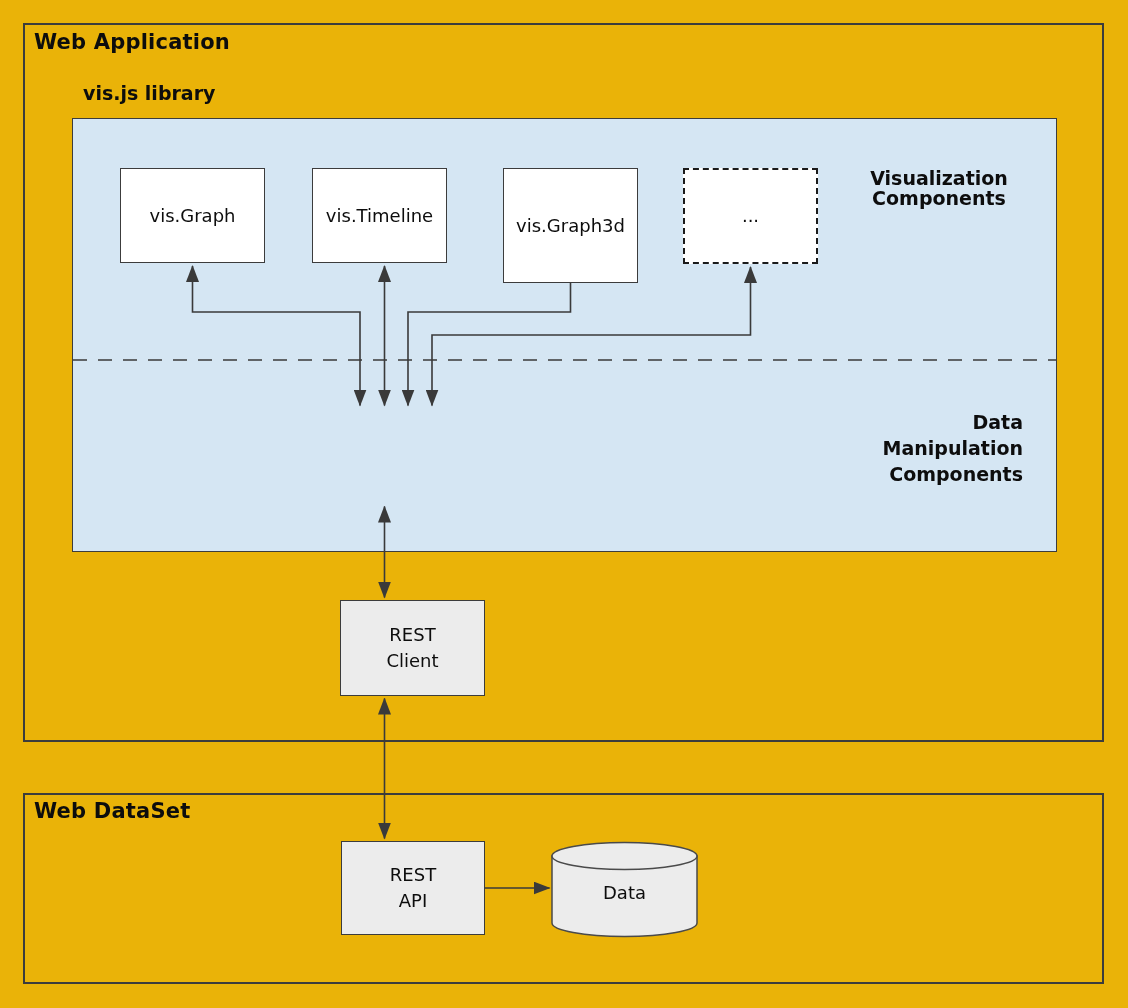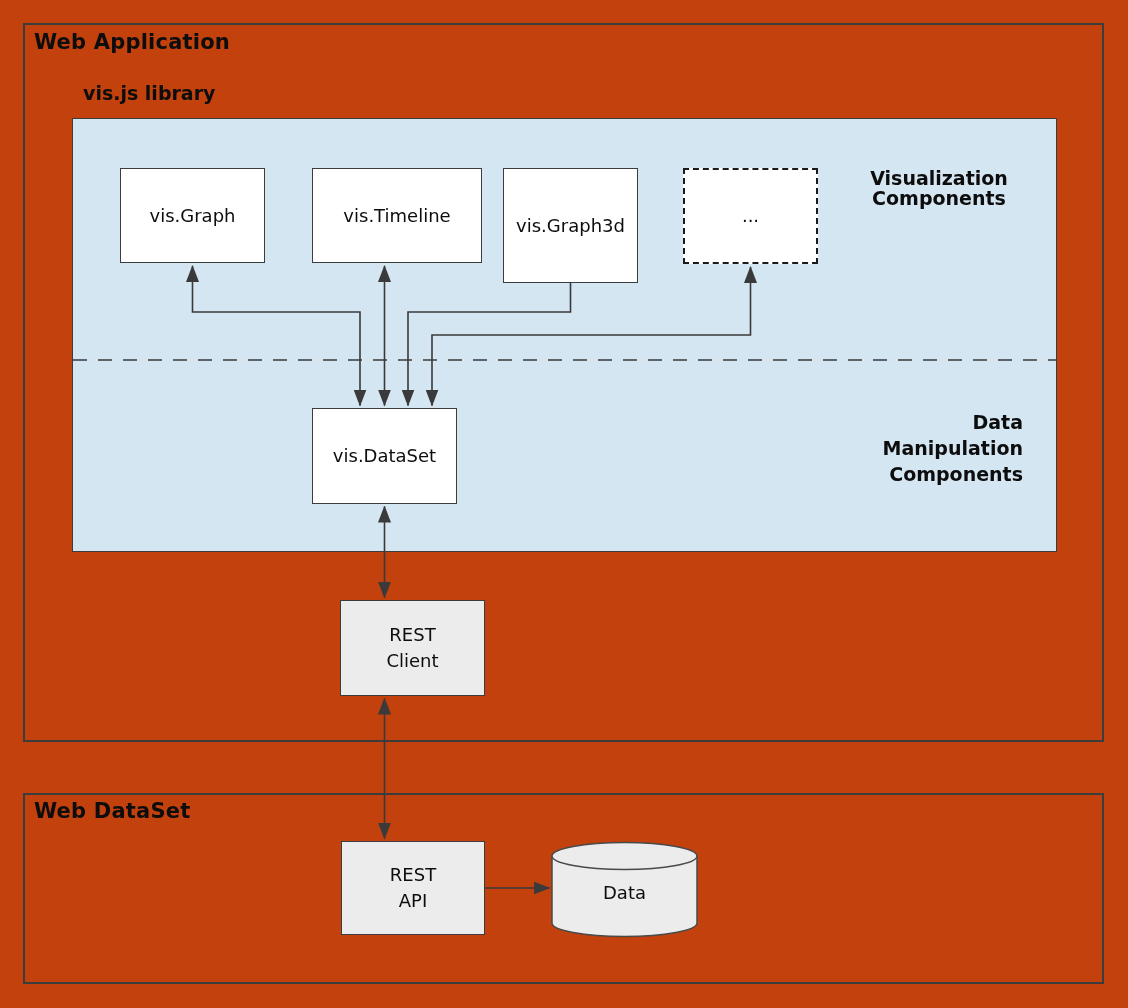--- a/index.html
+++ b/index.html
@@ -13,21 +13,21 @@
   * { margin: 0; padding: 0; box-sizing: border-box; }
   html, body { background: #ffffff; }
   body {
     font-family: "DejaVu Sans", "Liberation Sans", sans-serif;
     color: var(--text-color);
   }
   .canvas {
     position: relative;
     width: 1128px;
     height: 1008px;
-    background: #c2410c;
+    background: #eab308;
     overflow: hidden;
   }
 
   
   .outer-box {
     position: absolute;
     border: 2px solid var(--border-color);
     background: transparent;
     z-index: 0;
   }
@@ -159,31 +159,30 @@
       <ellipse class="cyl" cx="624.5" cy="856" rx="72.5" ry="13.5"></ellipse>
     </g>
   </svg>
 
   <div class="outer-box" style="left:23px; top:23px; width:1081px; height:719px;"></div>
   <div class="outer-title" style="left:34px; top:30px;">Web Application</div>
 
   <div class="library-title" style="left:83px; top:82px;">vis.js library</div>
 
   <div class="node white" style="left:120px; top:168px; width:145px; height:95px;">vis.Graph</div>
-  <div class="node white" style="left:312px; top:168px; width:170px; height:95px;">vis.Timeline</div>
+  <div class="node white" style="left:312px; top:168px; width:135px; height:95px;">vis.Timeline</div>
   <div class="node white" style="left:503px; top:168px; width:135px; height:115px;">vis.Graph3d</div>
   <div class="node dashed" style="left:683px; top:168px; width:135px; height:96px;">...</div>
 
   <div class="section-label center" style="left:824px; top:168px; width:230px;">Visualization
 Components</div>
   <div class="section-label right" style="left:803px; top:409px; width:220px; line-height:26px;">Data
 Manipulation
 Components</div>
 
-  <div class="node white" style="left:312px; top:408px; width:145px; height:96px;">vis.DataSet</div>
 
   <div class="node gray" style="left:312px; top:600px; width:145px; height:96px;">REST
 Client</div>
 
   <div class="outer-box" style="left:23px; top:793px; width:1081px; height:191px;"></div>
   <div class="outer-title" style="left:34px; top:799px;">Web DataSet</div>
 
   <div class="node gray" style="left:313px; top:841px; width:144px; height:94px;">REST
 API</div>
 

